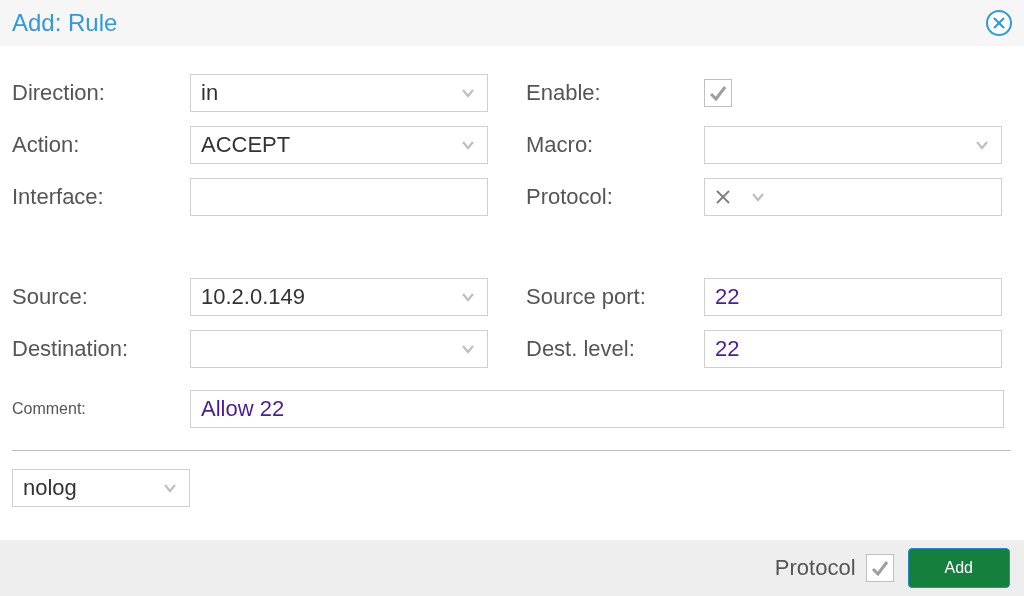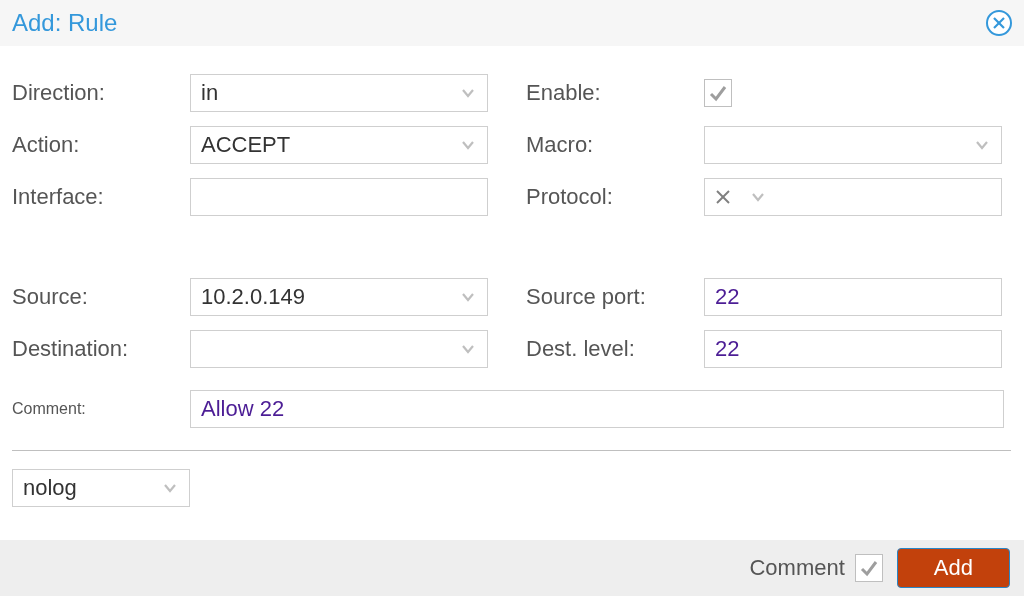--- a/index.html
+++ b/index.html
@@ -59,22 +59,22 @@
   .loglevel-row {
     display: grid; grid-template-columns: 178px 298px; align-items: center;
   }
 
   .footer {
     height: 56px; background: #eeeeee; display: flex; align-items: center;
     justify-content: flex-end; padding: 0 14px; gap: 14px;
   }
   .adv-wrap { display: flex; align-items: center; gap: 10px; font-size: 22px; color: #555; }
   .add-btn {
-    background: #c2410c; color: #fff; border: 1px solid #2a86c6; height: 40px;
-    padding: 0 36px; font-size: 22px; border-radius: 4px; cursor: pointer;
+    background: #15803d; color: #fff; border: 1px solid #2a86c6; height: 40px;
+    padding: 0 36px; font-size: 16px; border-radius: 4px; cursor: pointer;
   }
 </style>
 </head>
 <body>
 
 <div class="dialog">
 
   <div class="titlebar">
     <div class="title">Add: Rule</div>
     <div class="close-btn">
@@ -183,21 +183,21 @@
         <svg class="chevron" viewBox="0 0 18 18">
             <polyline points="4,6 9,12 14,6"></polyline>
           </svg>
       </div>
     </div>
 
   </div>
 
   <div class="footer">
     <div class="adv-wrap">
-      <span>Comment</span>
+      <span>Protocol</span>
       <span class="checkbox">
         <svg viewBox="0 0 20 20">
             <polyline points="3,11 8,16 17,4"></polyline>
           </svg>
       </span>
     </div>
     <button class="add-btn">Add</button>
   </div>
 
 </div>

